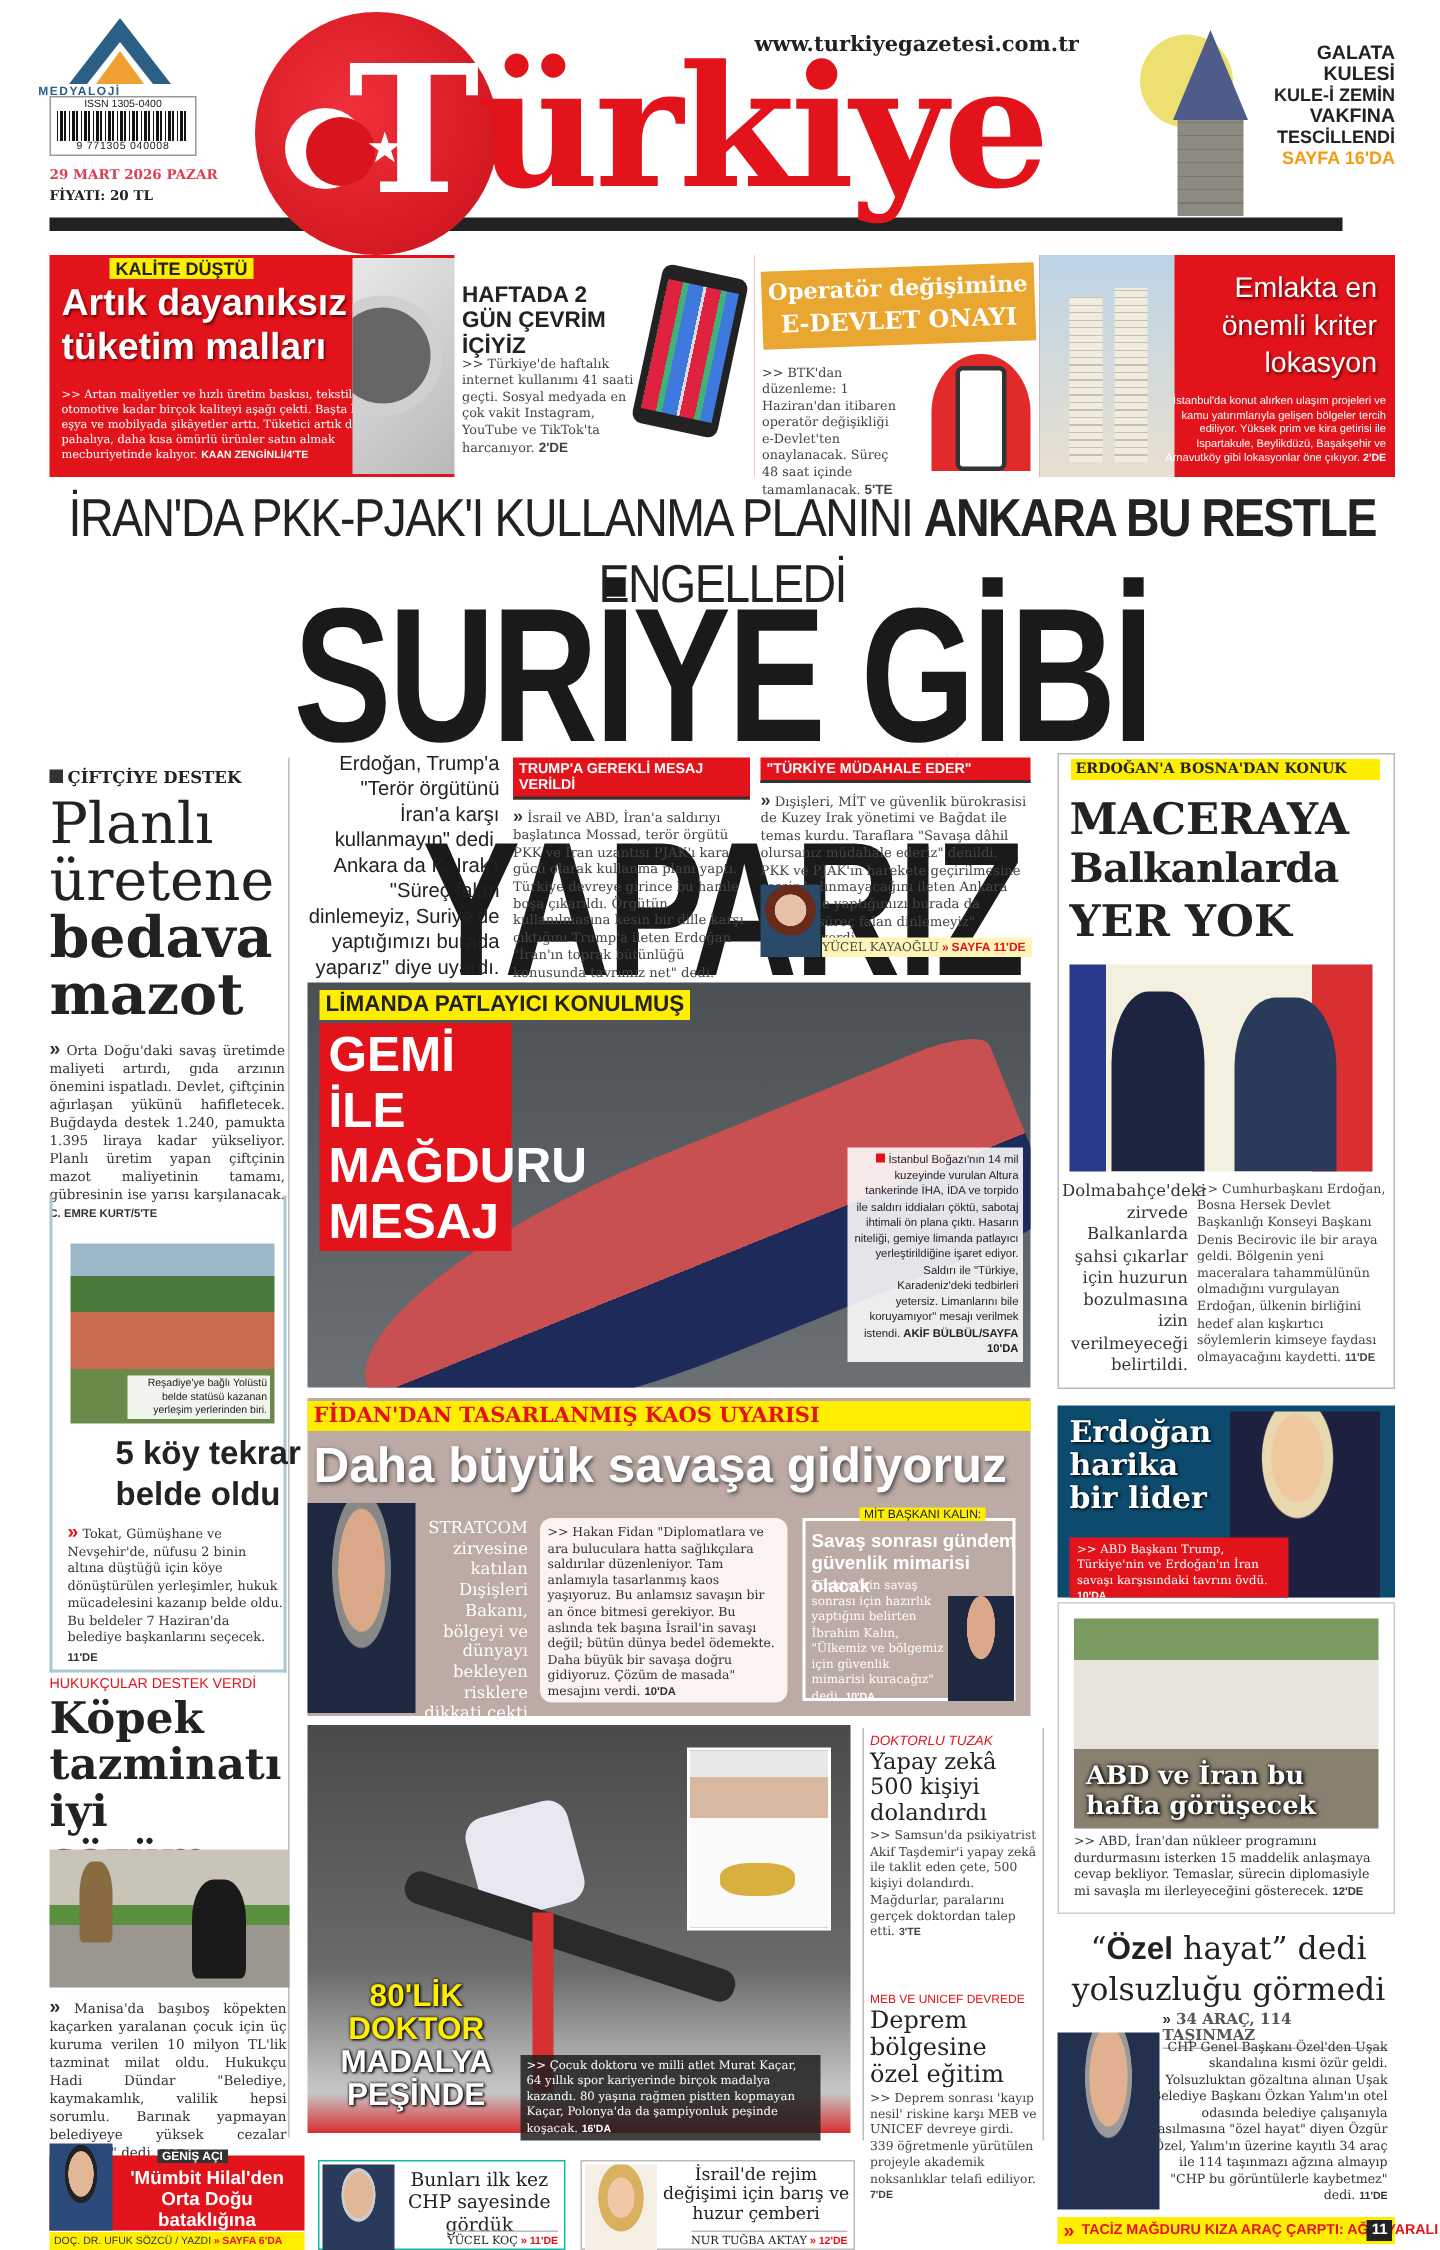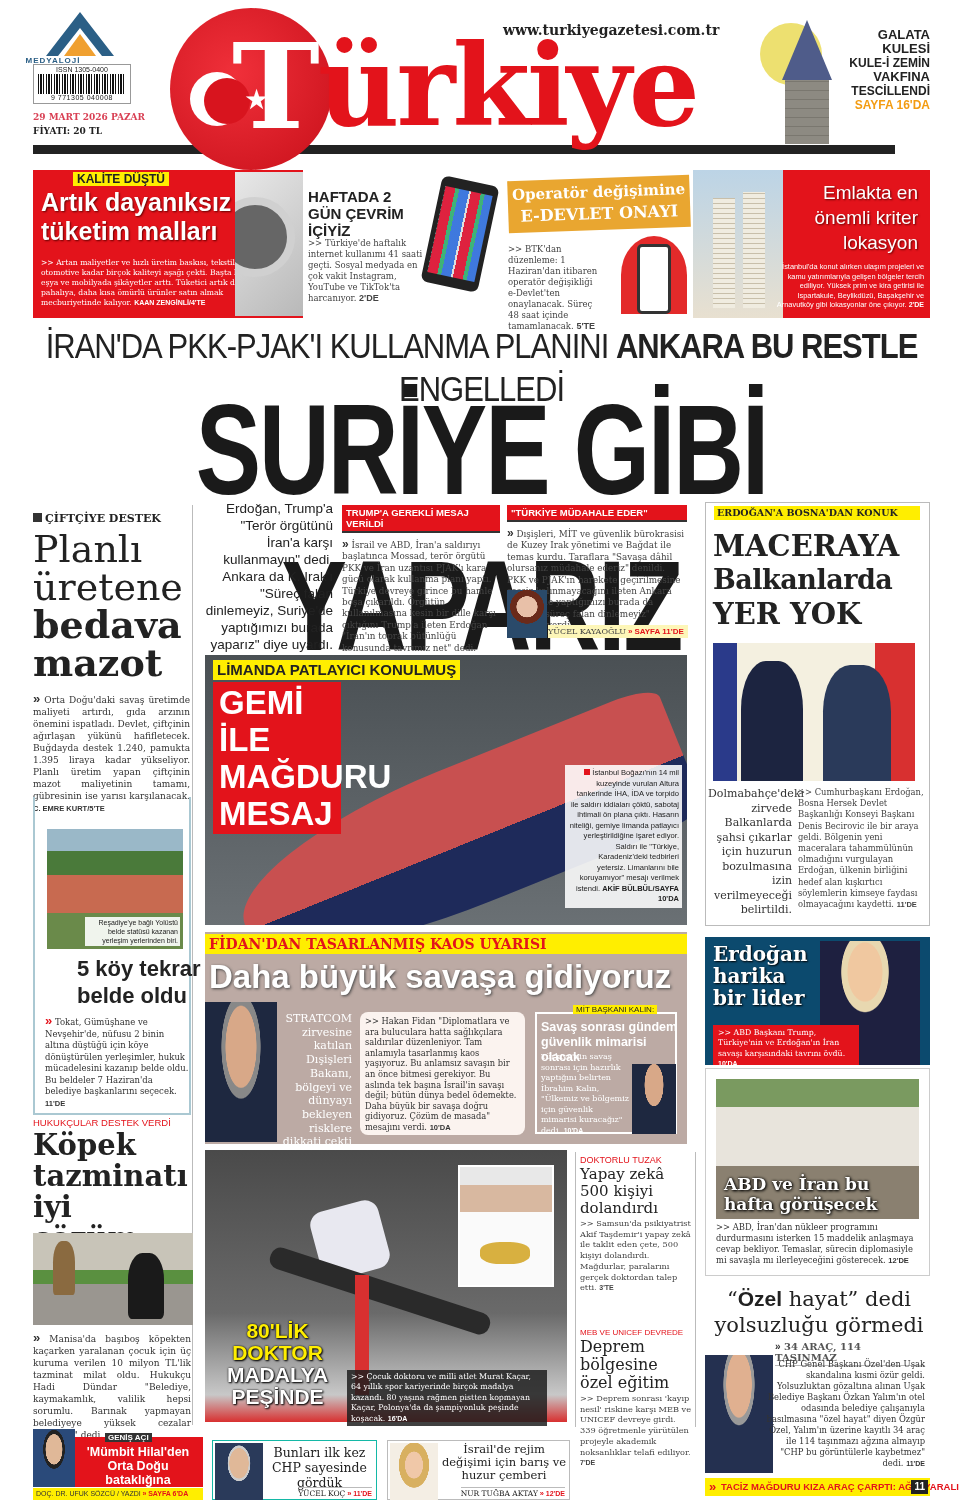--- a/index.html
+++ b/index.html
@@ -290,21 +290,21 @@
   <div class="cond white" style="font-size:21px;line-height:22px;font-weight:bold;text-shadow:1px 1px 2px #000,0 0 2px #000;">PEŞİNDE</div>
 </div>
 <div class="abs serif white" style="left:347px;top:1370px;width:200px;background:rgba(30,30,30,.85);font-size:7.8px;line-height:10.4px;padding:2px 4px;">
   <span>&gt;&gt; Çocuk doktoru ve milli atlet Murat Kaçar, 64 yıllık spor kariyerinde birçok madalya kazandı. 80 yaşına rağmen pistten kopmayan Kaçar, Polonya'da da şampiyonluk peşinde koşacak.</span>
   <span class="ref" style="font-size:7px;">16'DA</span>
 </div>
 
 <div class="vline" style="left:575px;top:1152px;height:275px;"></div>
 <div class="vline" style="left:695px;top:1152px;height:275px;"></div>
 <div class="abs" style="left:580px;top:1155px;width:112px;">
-  <div class="sans red" style="font-size:9px;">DOKTORLU TUZAK</div>
+  <div class="sans red" style="font-size:9px;font-style:italic;">DOKTORLU TUZAK</div>
   <div class="serif" style="font-size:15px;line-height:17px;color:#222;margin-top:1px;">Yapay zekâ 500 kişiyi dolandırdı</div>
   <div class="serif" style="font-size:8.2px;line-height:10.7px;color:#444;margin-top:1px;">
     <span>&gt;&gt; Samsun'da psikiyatrist Akif Taşdemir'i yapay zekâ ile taklit eden çete, 500 kişiyi dolandırdı. Mağdurlar, paralarını gerçek doktordan talep etti.</span>
     <span class="ref" style="font-size:7px;">3'TE</span>
   </div>
 </div>
 <div class="abs" style="left:580px;top:1328px;width:112px;">
   <div class="cond red" style="font-size:8px;">MEB VE UNICEF DEVREDE</div>
   <div class="serif" style="font-size:16px;line-height:18px;color:#222;margin-top:1px;">Deprem bölgesine özel eğitim</div>
   <div class="serif" style="font-size:8.2px;line-height:10.7px;color:#444;margin-top:1px;">

